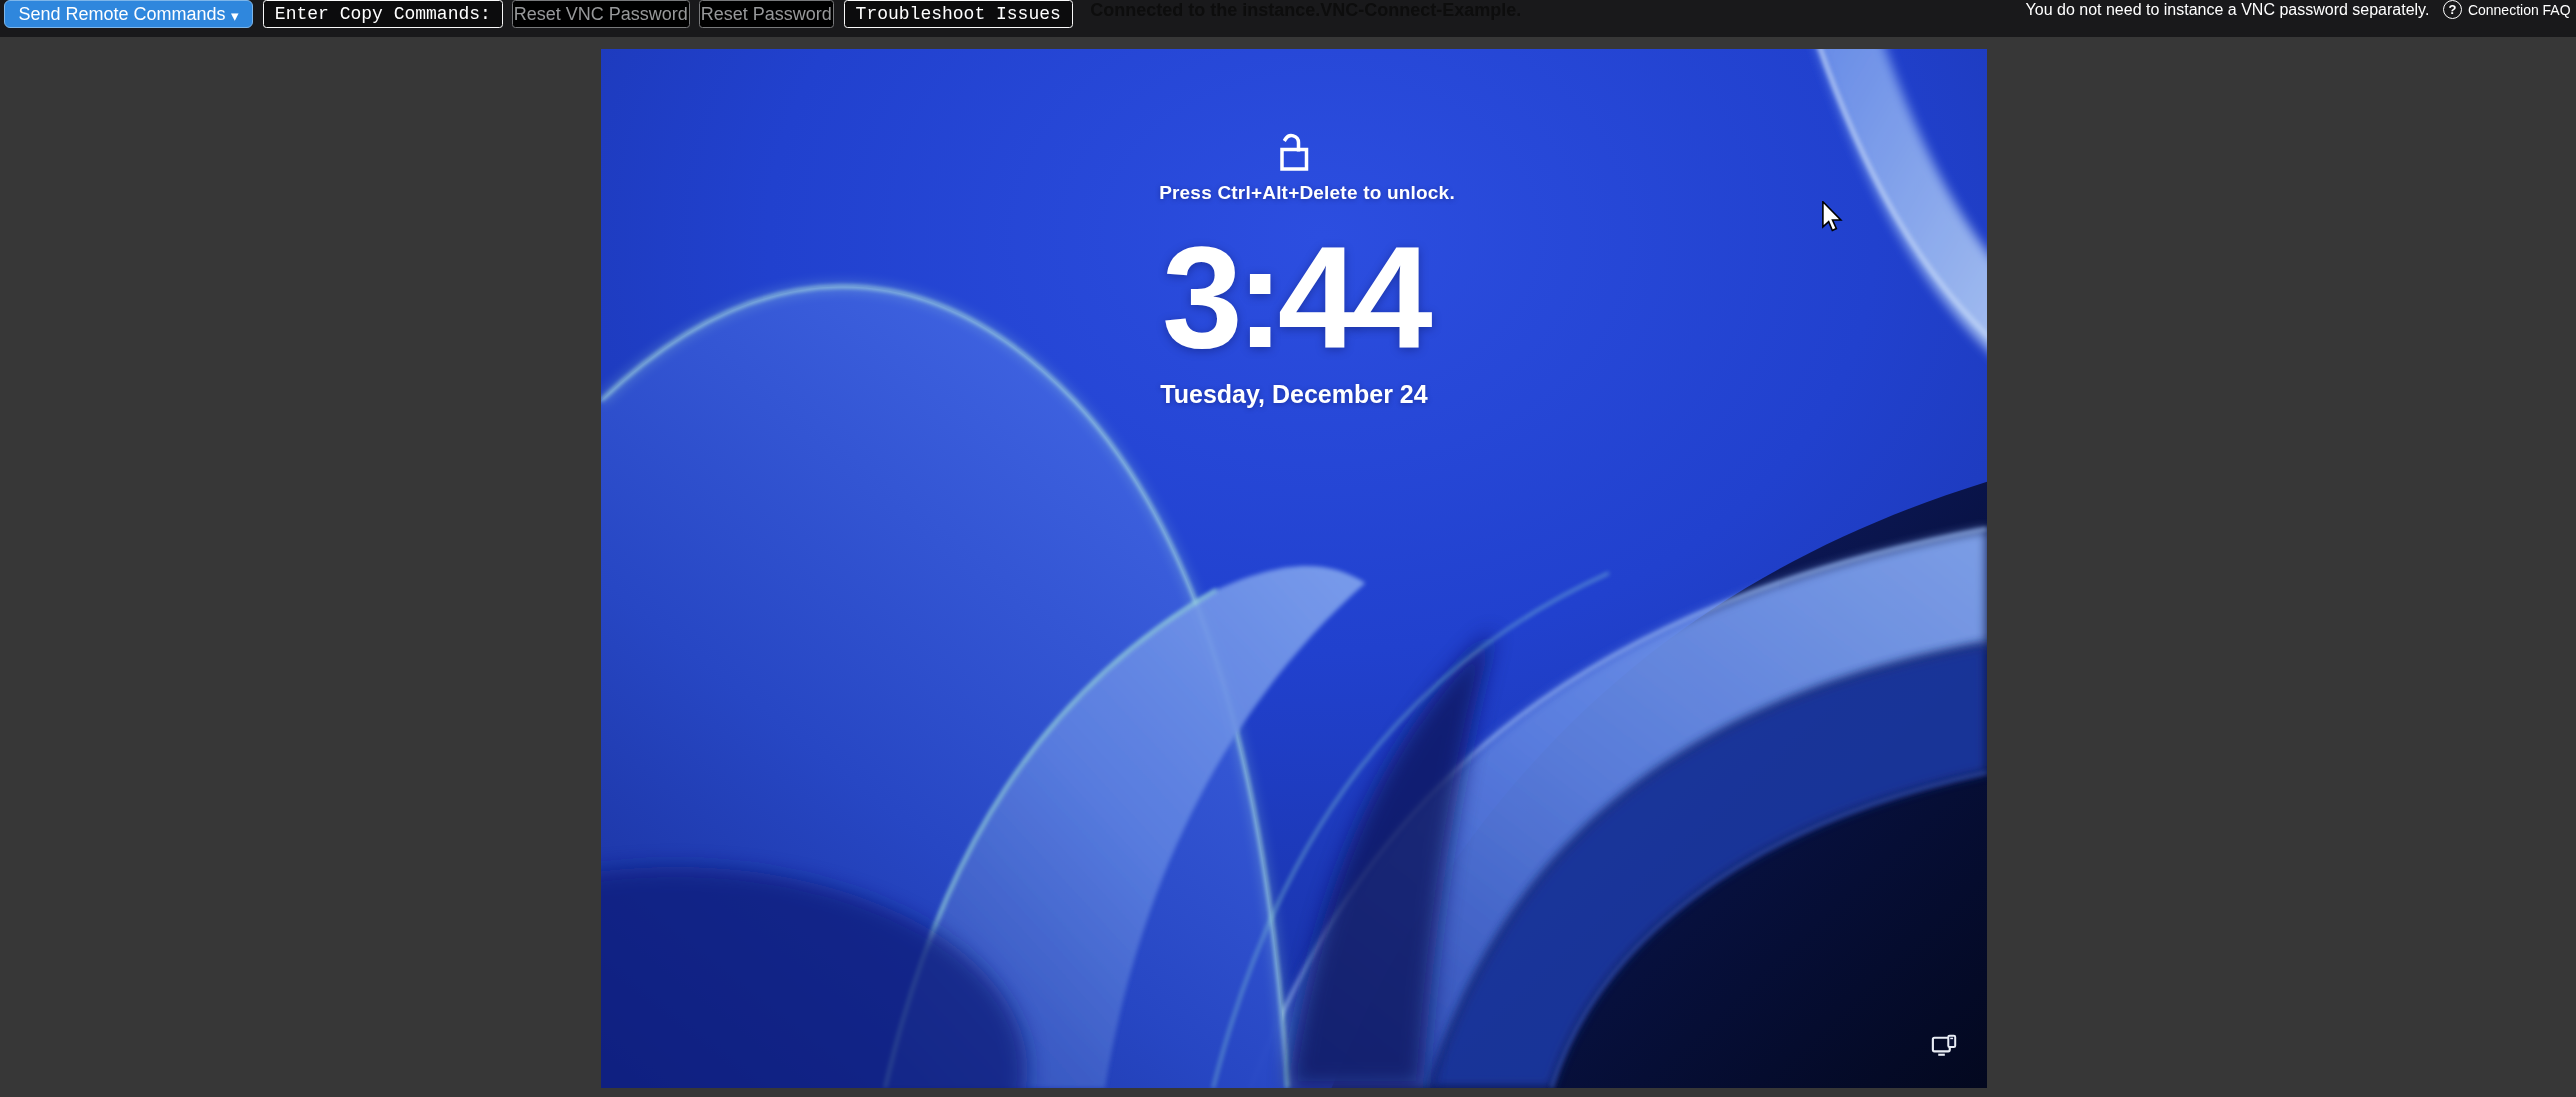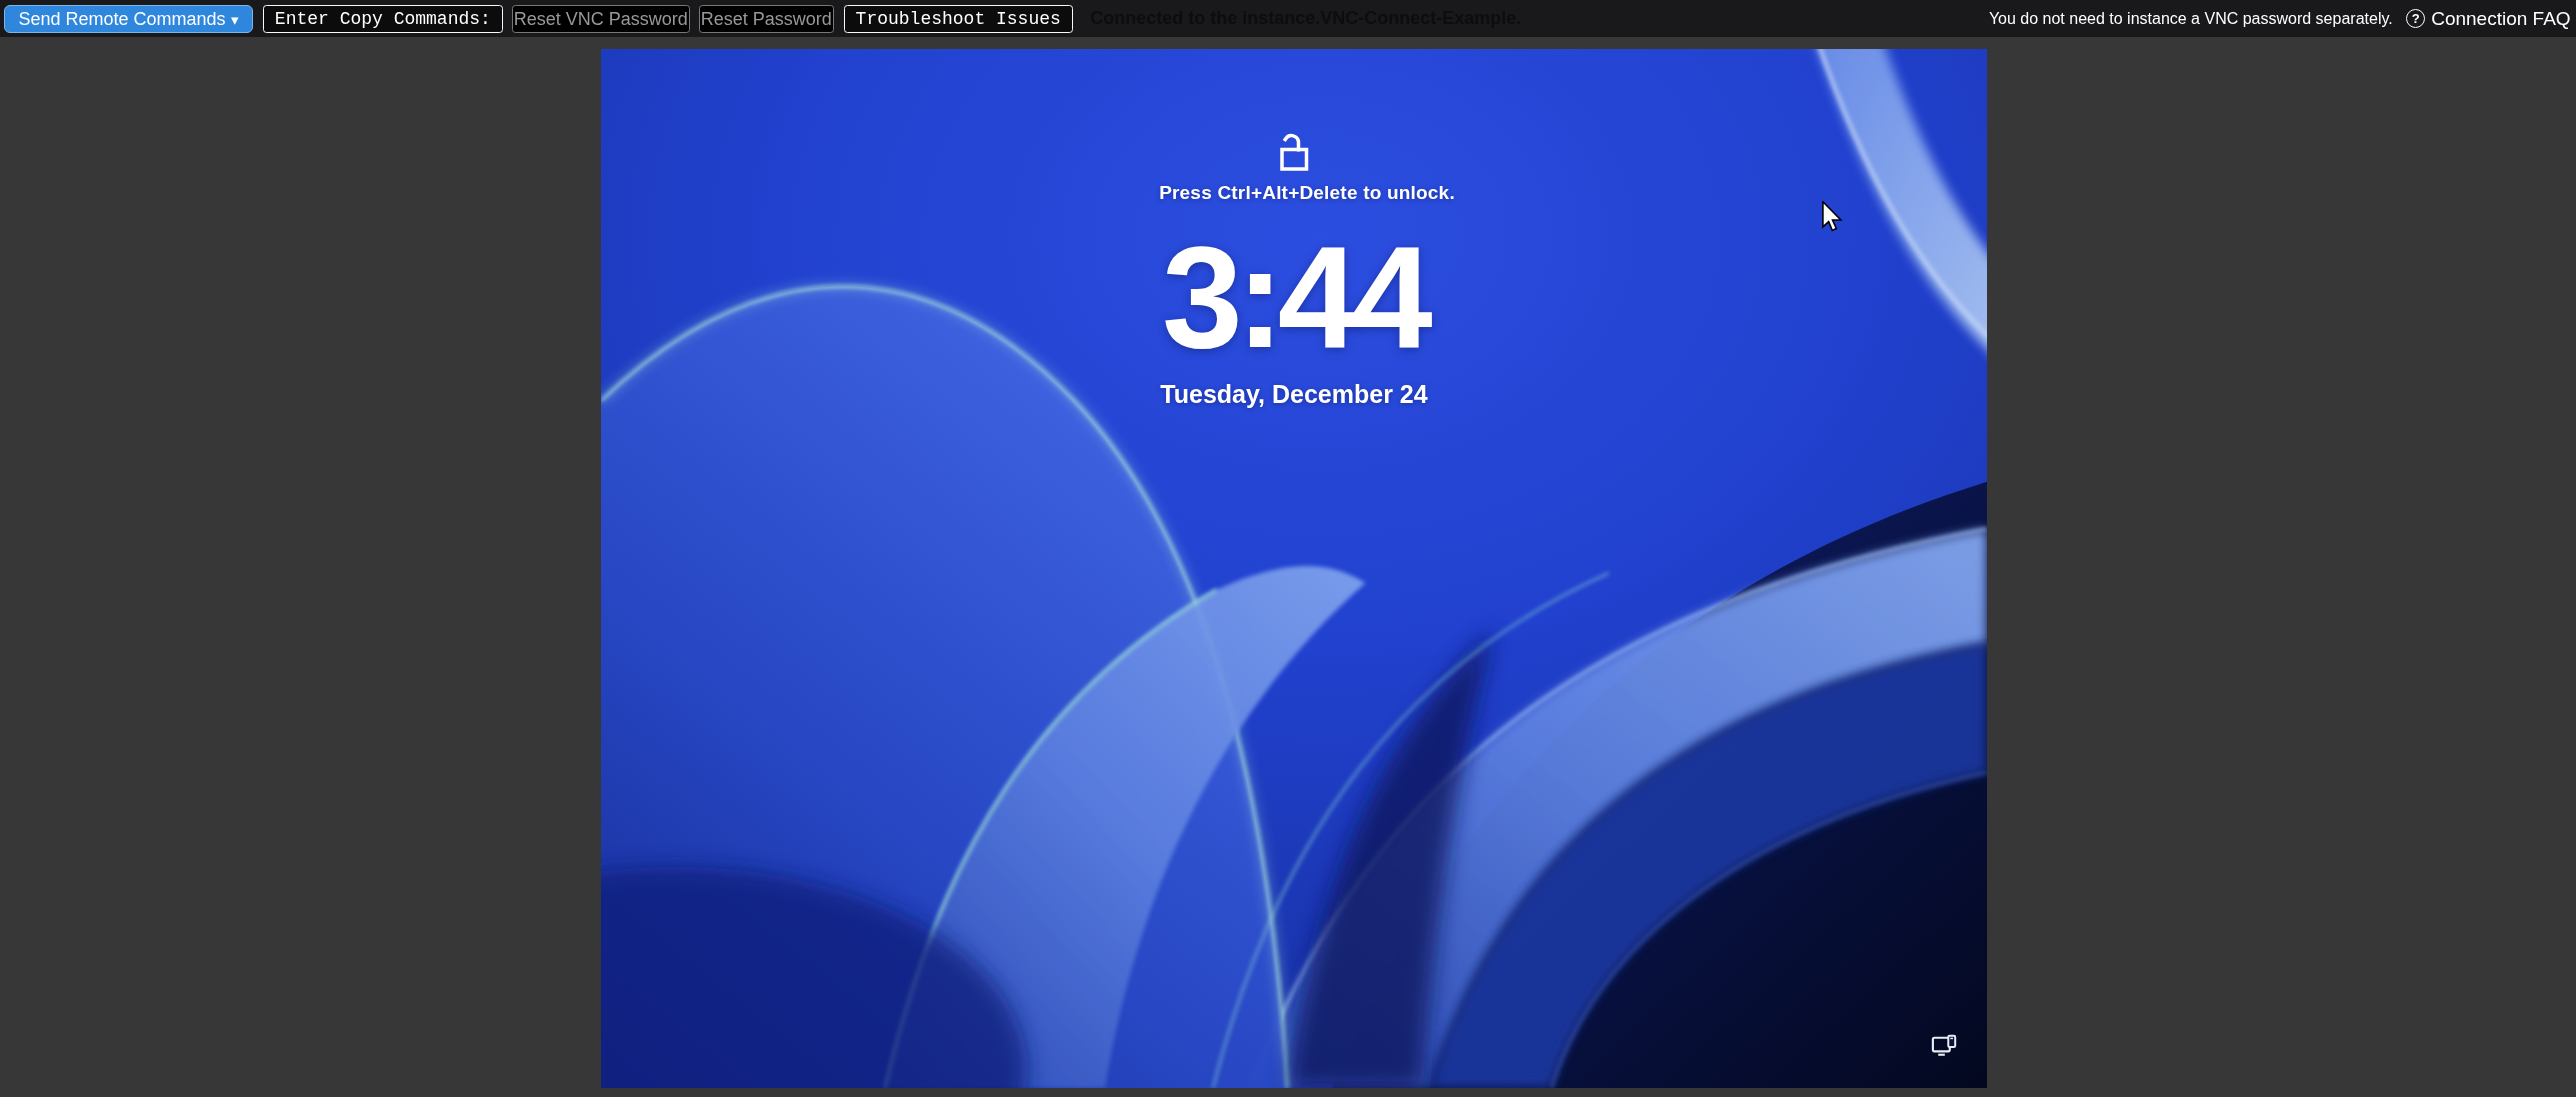--- a/index.html
+++ b/index.html
@@ -7,21 +7,21 @@
   body {
     background: var(--page-bg, #373737);
     font-family: "Liberation Sans", sans-serif;
     position: relative;
   }
 
   
   .topbar {
     position:absolute; top:0; left:0; width:2576px; height:37px;
     background: var(--topbar-bg, #19191b);
-    display:flex; align-items:center;
+    display:flex; align-items:flex-start;
   }
   .btn {
     height:28px; display:inline-flex; align-items:center; justify-content:center;
     font-size:18px; line-height:1; white-space:nowrap; cursor:pointer;
     border-radius:3.4px; flex:0 0 auto;
   }
   .btn-primary {
     margin-left:4px; padding:0 13.5px; gap:5.4px;
     background: var(--accent-button, #2f87dd);
     border:1.4px solid var(--accent-button-border, #7db6ea);
@@ -45,21 +45,21 @@
     margin-left:auto; margin-right:5.4px; display:flex; align-items:center;
     color:#ffffff; white-space:nowrap;
   }
   .vnc-note { font-size:16px; }
   .faq-link { display:flex; align-items:center; margin-left:13.5px; cursor:pointer; }
   .q-icon {
     width:19px; height:19px; border:1.4px solid #fff; border-radius:50%;
     display:inline-flex; align-items:center; justify-content:center;
     font-size:13px; font-weight:bold; margin-right:6px;
   }
-  .faq-label { font-size:19px; }
+  .faq-label { font-size:14px; }
 
   
   .screen {
     position:absolute; left:601px; top:49px; width:1386px; height:1039px;
     overflow:hidden; background: var(--wallpaper-base, #1e3ec6);
   }
   .wallpaper { position:absolute; left:0; top:0; width:100%; height:100%; display:block; }
 
   .lock-ui {
     position:absolute; left:0; top:0; width:100%; height:100%;

